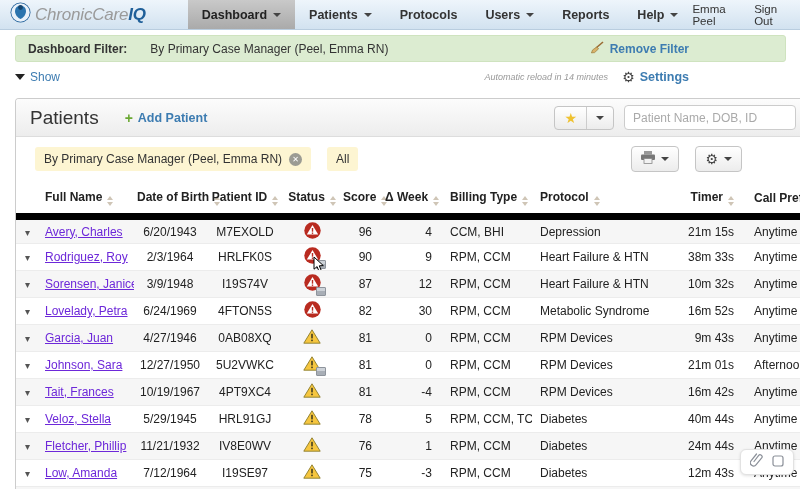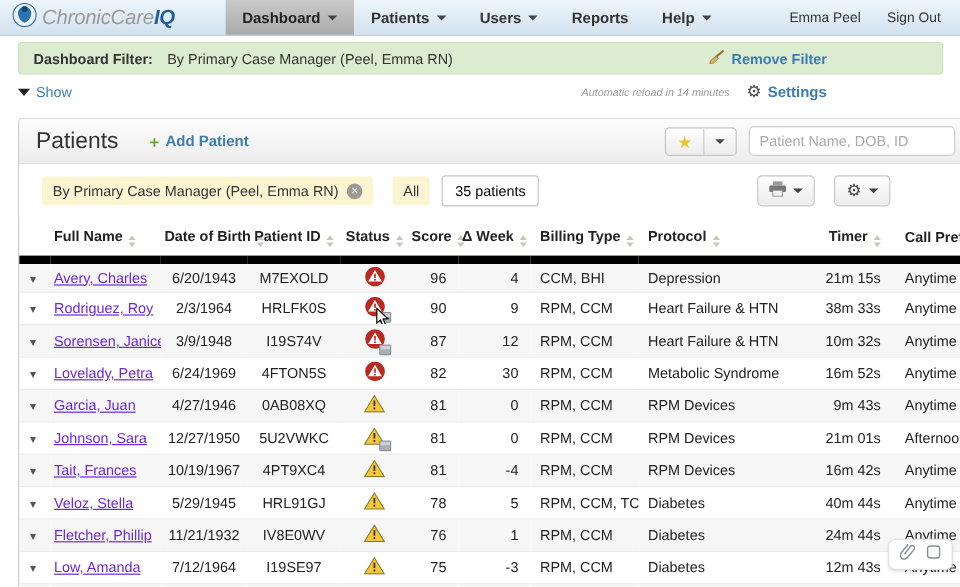--- a/index.html
+++ b/index.html
@@ -20,21 +20,21 @@
   .caret { width:0; height:0; border-left:4px solid transparent;
     border-right:4px solid transparent; border-top:4px solid #444; display:inline-block; }
   .nav-right { margin-left:auto; display:flex; align-items:center; gap:22px;
     padding-right:16px; font-size:11.5px; color:#333; }
   .nav-right span { cursor:pointer; }
 
   
   .filter-bar { margin:5px 14px 0 15px; height:27px; background:#dcecd1;
     border:1px solid #cfe3bf; border-radius:3px; display:flex; align-items:center;
     padding:0 12px; font-size:12px; }
-  .filter-bar b { margin-right:12px; }
+  .filter-bar b { margin-right:23px; }
   .remove-filter { margin-left:auto; margin-right:84px; display:flex; align-items:center;
     gap:6px; color:#3d7cb1; font-weight:bold; font-size:12px; }
 
   
   .subbar { margin:4px 15px 0 15px; height:22px; display:flex; align-items:center;text-align:center; }
   .show-link { display:flex; align-items:center; gap:5px; color:#3d7cb1; font-size:12px; cursor:pointer; }
   .show-tri { width:0; height:0; border-left:5px solid transparent; border-right:5px solid transparent; border-top:6px solid #222; }
   .sub-right { margin-left:auto; margin-right:96px; display:flex; align-items:center; gap:14px; }
   .reload-note { font-size:9px; font-style:italic; color:#999; }
   .settings-link { display:flex; align-items:center; gap:5px; color:#3d7cb1;
@@ -122,20 +122,23 @@
   <div class="nav-items">
     <div class="nav-item active">
         <span>Dashboard</span>
         <span class="caret"></span>
       </div>
     <div class="nav-item">
         <span>Patients</span>
         <span class="caret"></span>
       </div>
     <div class="nav-item">
+        <span>Protocols</span>
+      </div>
+    <div class="nav-item">
         <span>Users</span>
         <span class="caret"></span>
       </div>
     <div class="nav-item">
         <span>Reports</span>
       </div>
     <div class="nav-item">
         <span>Help</span>
         <span class="caret"></span>
       </div>
@@ -195,21 +198,20 @@
   </div>
 
   <div class="toolbar">
     <span class="tag">
       <span>By Primary Case Manager (Peel, Emma RN)</span>
       <span class="tag-x">✕</span>
     </span>
     <span class="tag">
         <span>All</span>
       </span>
-    <button class="count-btn">35 patients</button>
     <span class="toolbar-right">
       <span class="btn-group">
         <span class="btn-seg">
           <span>
             <svg width="14" height="13" viewBox="0 0 14 13">
               <rect x="3" y="0" width="8" height="3.5" fill="#999"></rect>
               <rect x="0" y="3.5" width="14" height="5.5" rx="1" fill="#777"></rect>
               <rect x="3" y="7.5" width="8" height="5" fill="#f2f2f2" stroke="#888" stroke-width="0.8"></rect>
             </svg>
           </span>

